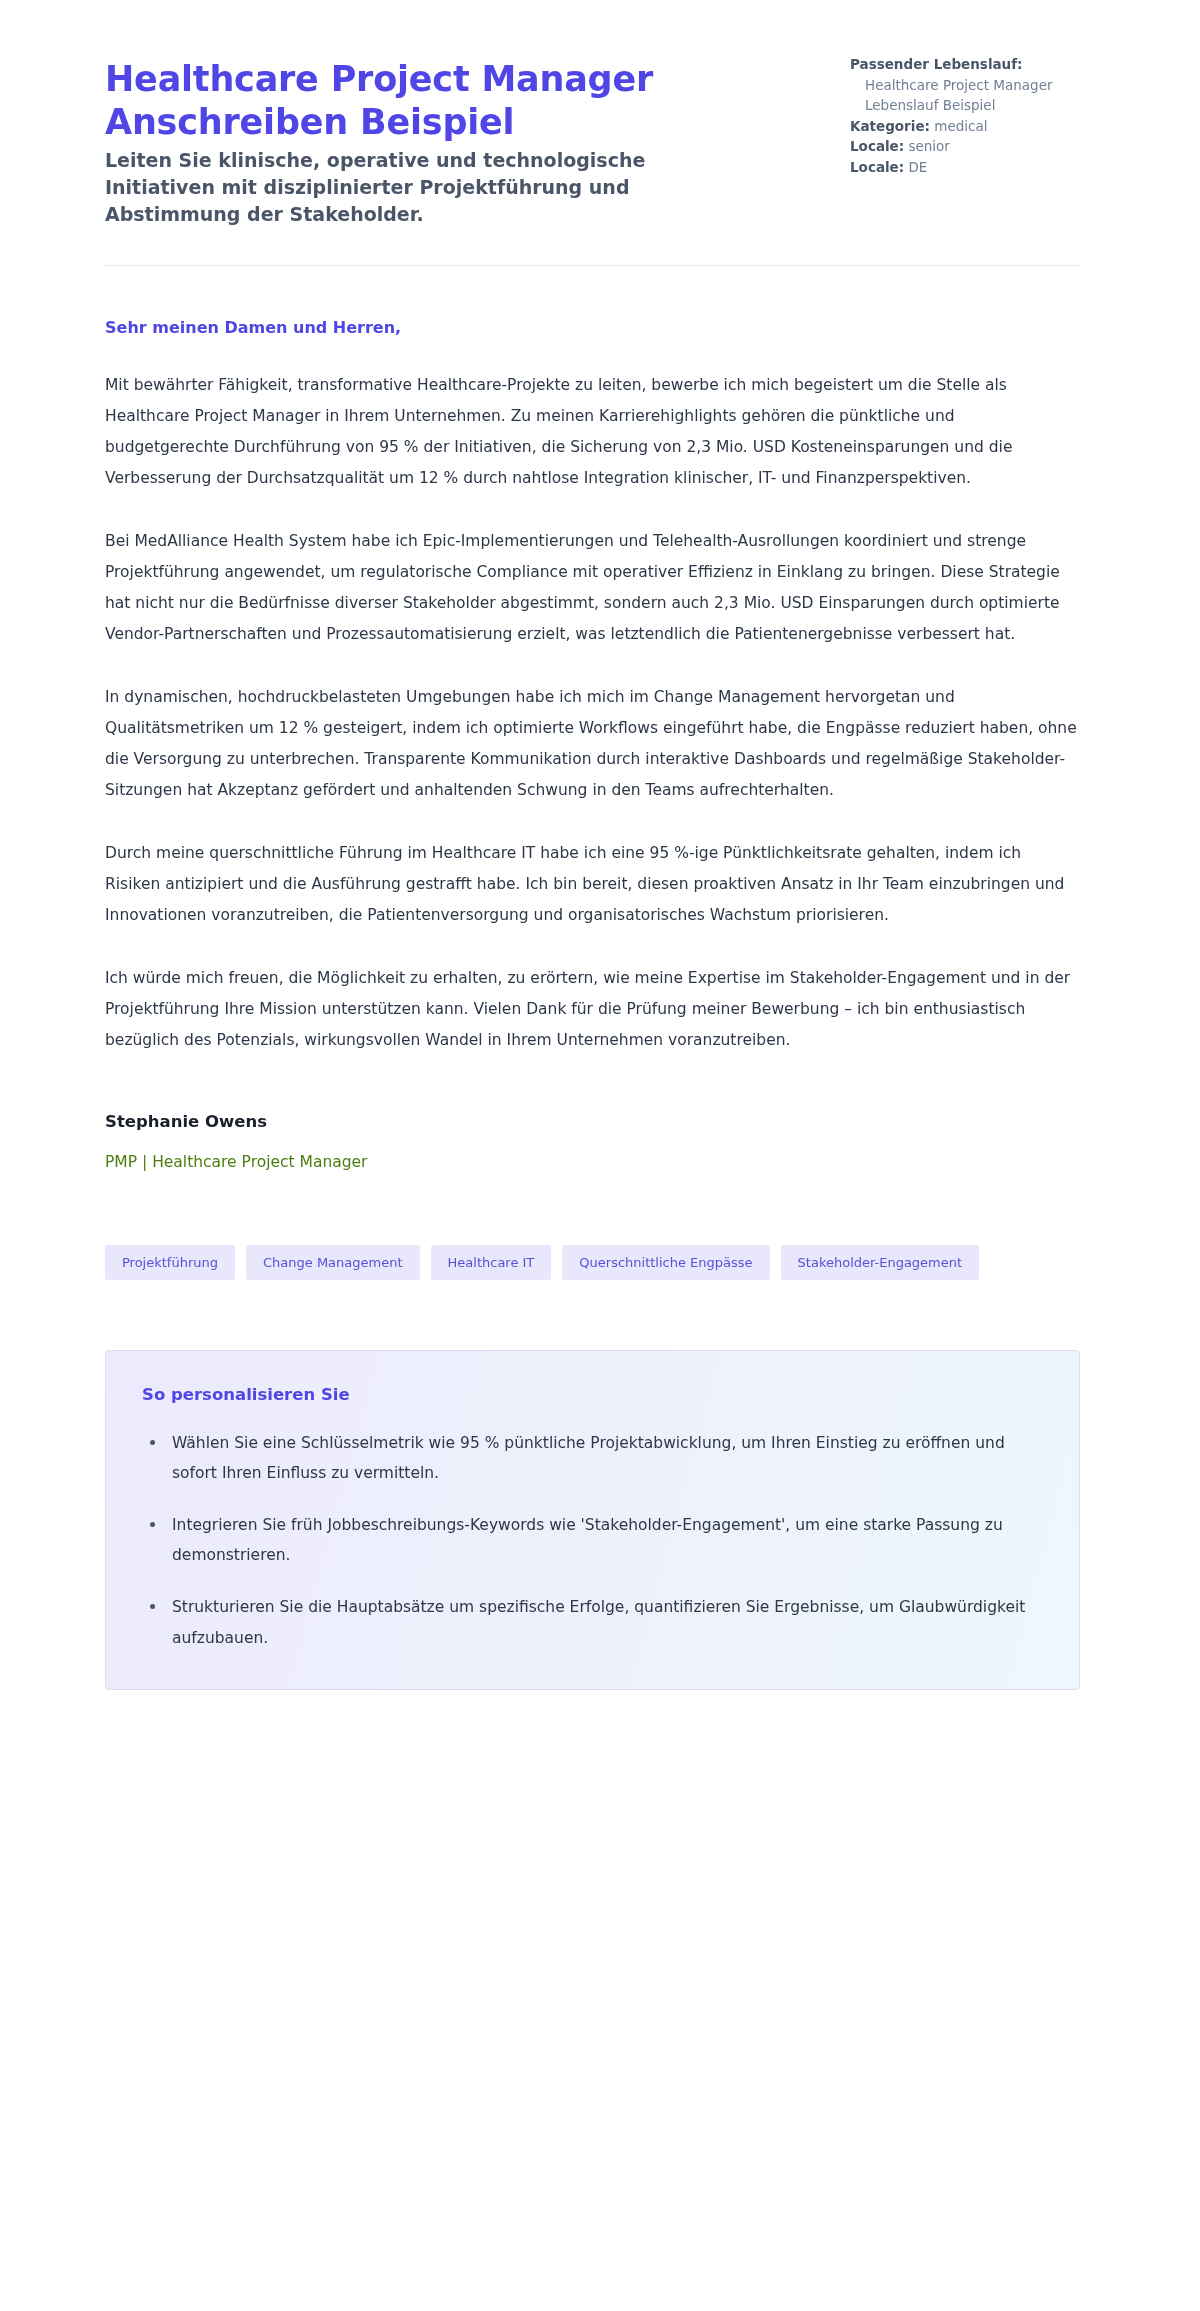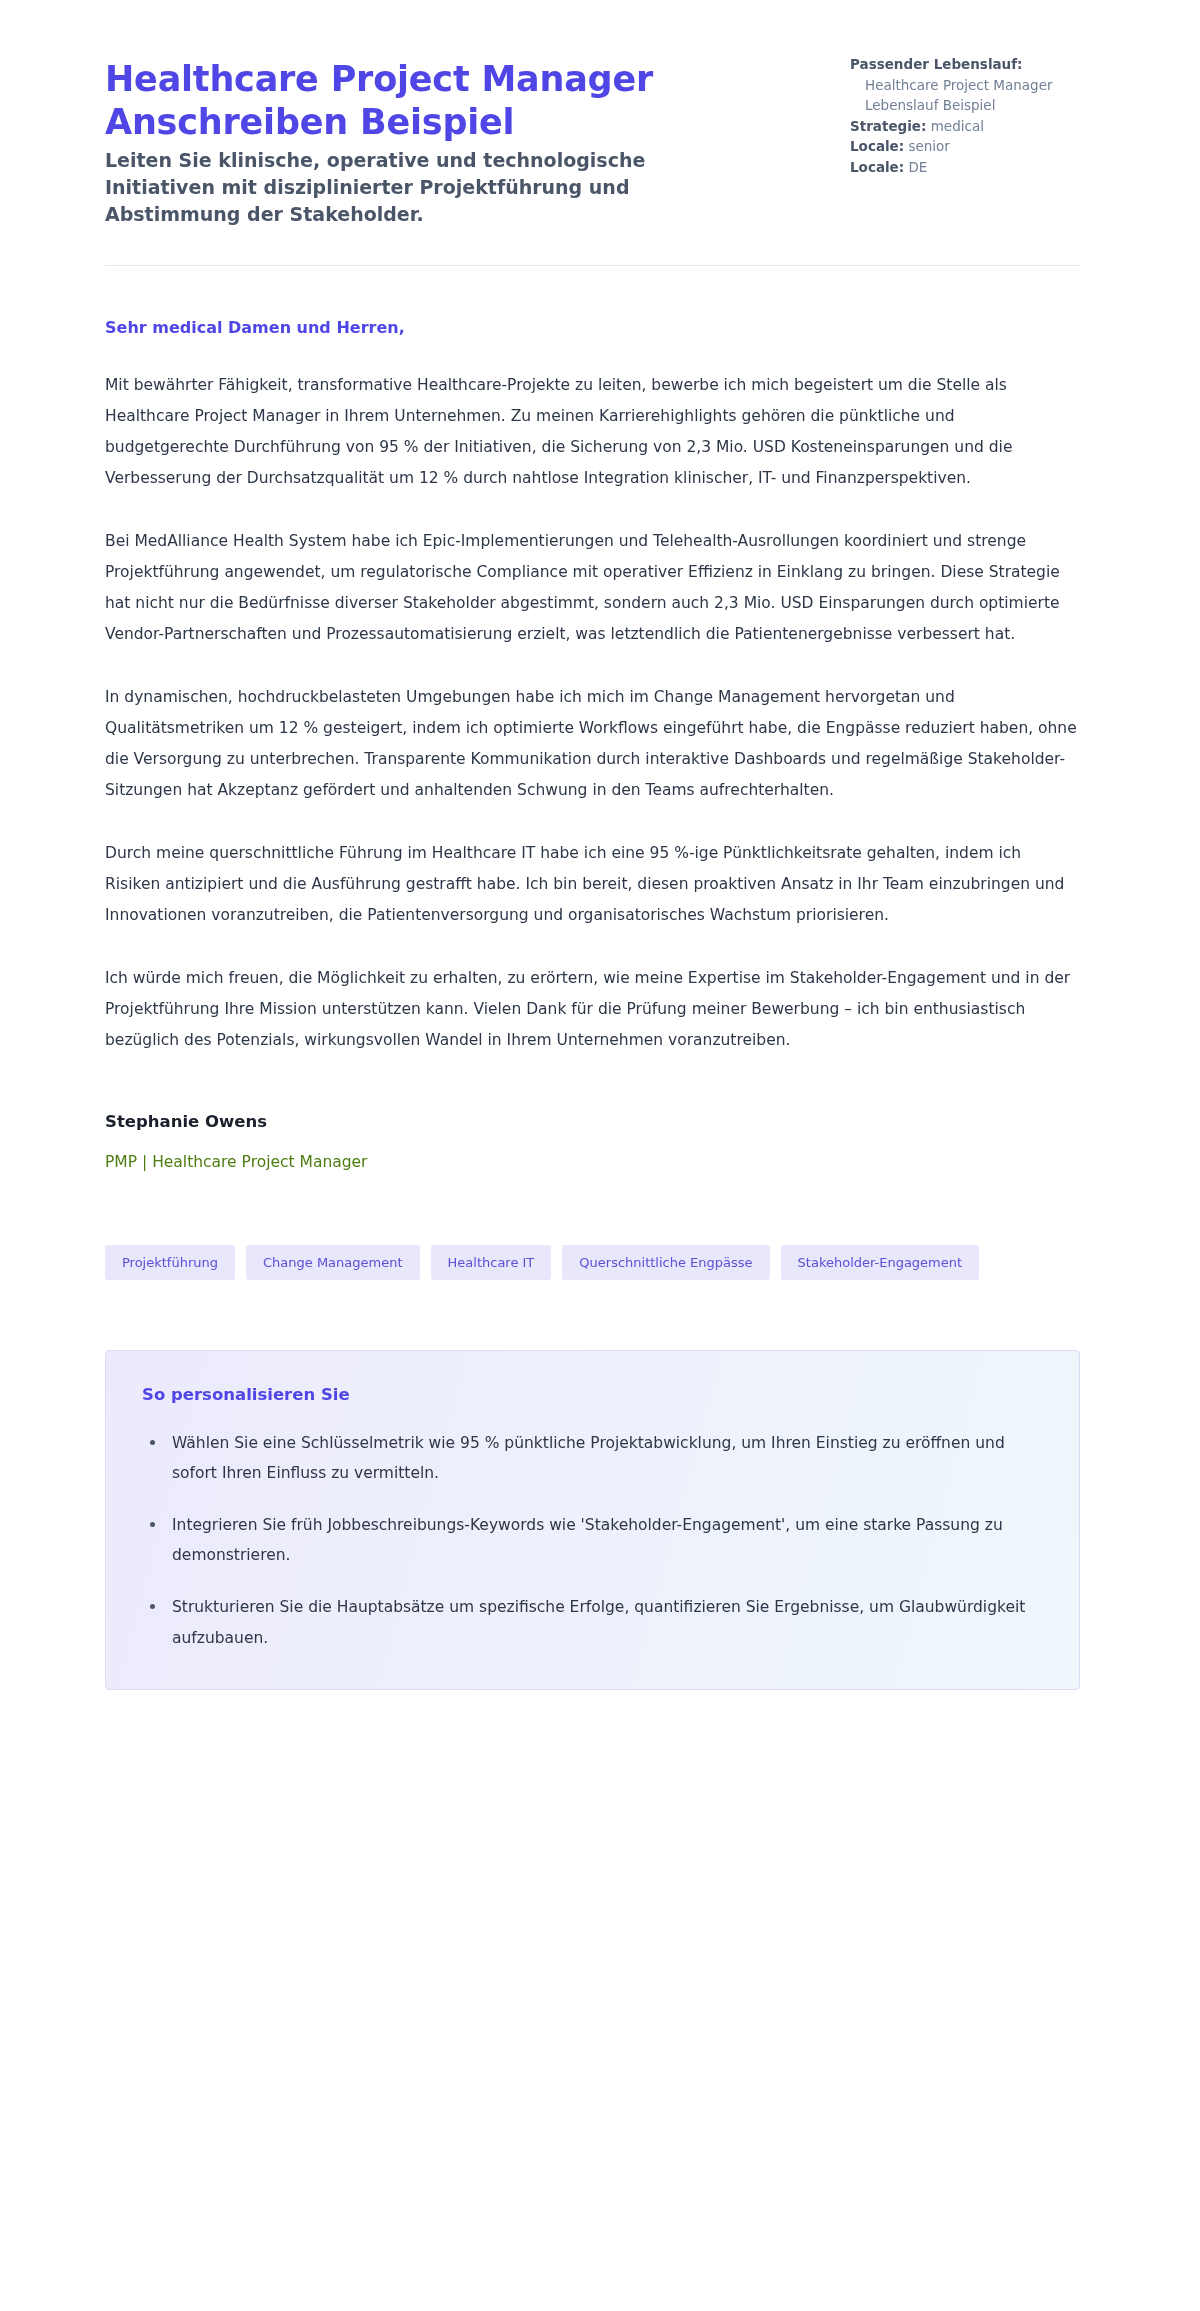--- a/index.html
+++ b/index.html
@@ -193,38 +193,38 @@
       <h1 class="doc-title">Healthcare Project Manager Anschreiben Beispiel</h1>
       <p class="doc-subtitle">Leiten Sie klinische, operative und technologische Initiativen mit disziplinierter Projektführung und Abstimmung der Stakeholder.</p>
     </div>
 
     <aside class="header-meta">
       <p class="meta-line">
         <span class="meta-label">Passender Lebenslauf:</span>
       </p>
       <p class="meta-resume-title">Healthcare Project Manager Lebenslauf Beispiel</p>
       <p class="meta-line">
-        <span class="meta-label">Strategie:</span>
+        <span class="meta-label">Kategorie:</span>
         <span>medical</span>
       </p>
       <p class="meta-line">
         <span class="meta-label">Locale:</span>
         <span>senior</span>
       </p>
       <p class="meta-line">
         <span class="meta-label">Locale:</span>
         <span>DE</span>
       </p>
     </aside>
   </header>
 
   <div class="header-rule"></div>
 
   <main class="letter">
-    <p class="salutation">Sehr medical Damen und Herren,</p>
+    <p class="salutation">Sehr meinen Damen und Herren,</p>
     <p class="letter-para">Mit bewährter Fähigkeit, transformative Healthcare-Projekte zu leiten, bewerbe ich mich begeistert um die Stelle als Healthcare Project Manager in Ihrem Unternehmen. Zu meinen Karrierehighlights gehören die pünktliche und budgetgerechte Durchführung von 95 % der Initiativen, die Sicherung von 2,3 Mio. USD Kosteneinsparungen und die Verbesserung der Durchsatzqualität um 12 % durch nahtlose Integration klinischer, IT- und Finanzperspektiven.</p>
     <p class="letter-para">Bei MedAlliance Health System habe ich Epic-Implementierungen und Telehealth-Ausrollungen koordiniert und strenge Projektführung angewendet, um regulatorische Compliance mit operativer Effizienz in Einklang zu bringen. Diese Strategie hat nicht nur die Bedürfnisse diverser Stakeholder abgestimmt, sondern auch 2,3 Mio. USD Einsparungen durch optimierte Vendor-Partnerschaften und Prozessautomatisierung erzielt, was letztendlich die Patientenergebnisse verbessert hat.</p>
     <p class="letter-para">In dynamischen, hochdruckbelasteten Umgebungen habe ich mich im Change Management hervorgetan und Qualitätsmetriken um 12 % gesteigert, indem ich optimierte Workflows eingeführt habe, die Engpässe reduziert haben, ohne die Versorgung zu unterbrechen. Transparente Kommunikation durch interaktive Dashboards und regelmäßige Stakeholder-Sitzungen hat Akzeptanz gefördert und anhaltenden Schwung in den Teams aufrechterhalten.</p>
     <p class="letter-para">Durch meine querschnittliche Führung im Healthcare IT habe ich eine 95 %-ige Pünktlichkeitsrate gehalten, indem ich Risiken antizipiert und die Ausführung gestrafft habe. Ich bin bereit, diesen proaktiven Ansatz in Ihr Team einzubringen und Innovationen voranzutreiben, die Patientenversorgung und organisatorisches Wachstum priorisieren.</p>
     <p class="letter-para">Ich würde mich freuen, die Möglichkeit zu erhalten, zu erörtern, wie meine Expertise im Stakeholder-Engagement und in der Projektführung Ihre Mission unterstützen kann. Vielen Dank für die Prüfung meiner Bewerbung – ich bin enthusiastisch bezüglich des Potenzials, wirkungsvollen Wandel in Ihrem Unternehmen voranzutreiben.</p>
   </main>
 
   <section class="signature">
     <p class="sig-name">Stephanie Owens</p>
     <p class="sig-role">PMP | Healthcare Project Manager</p>

